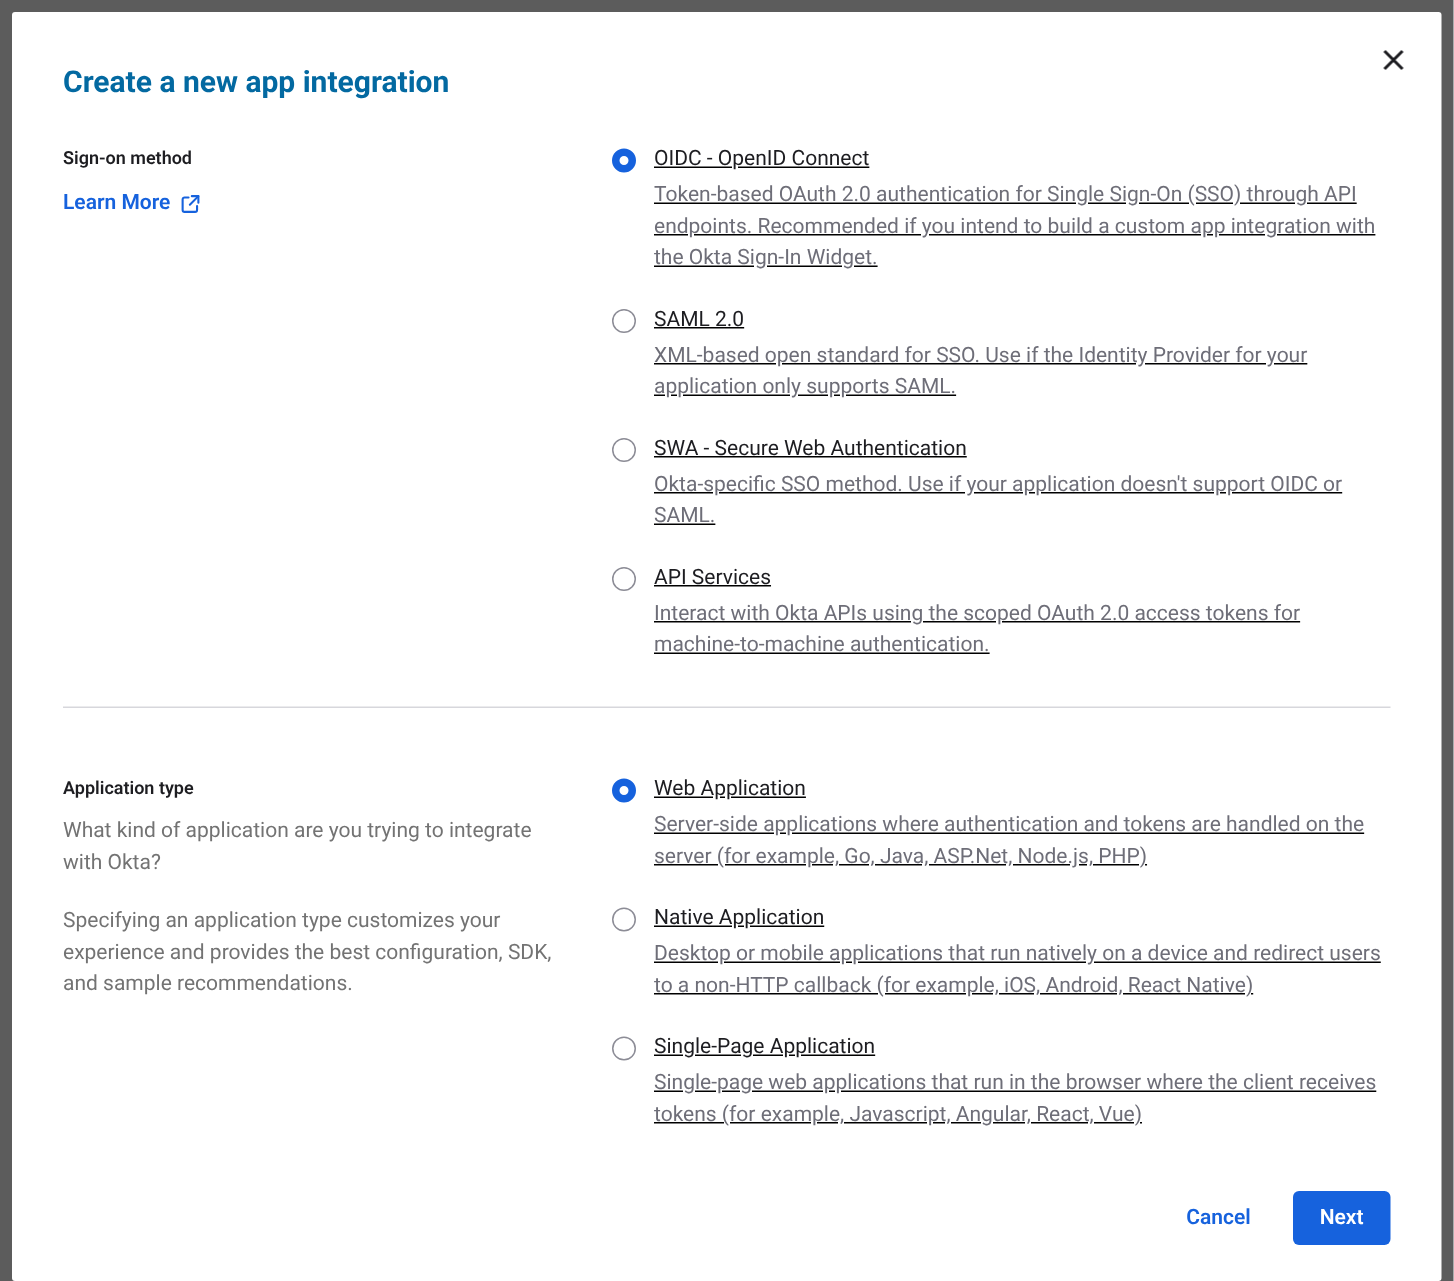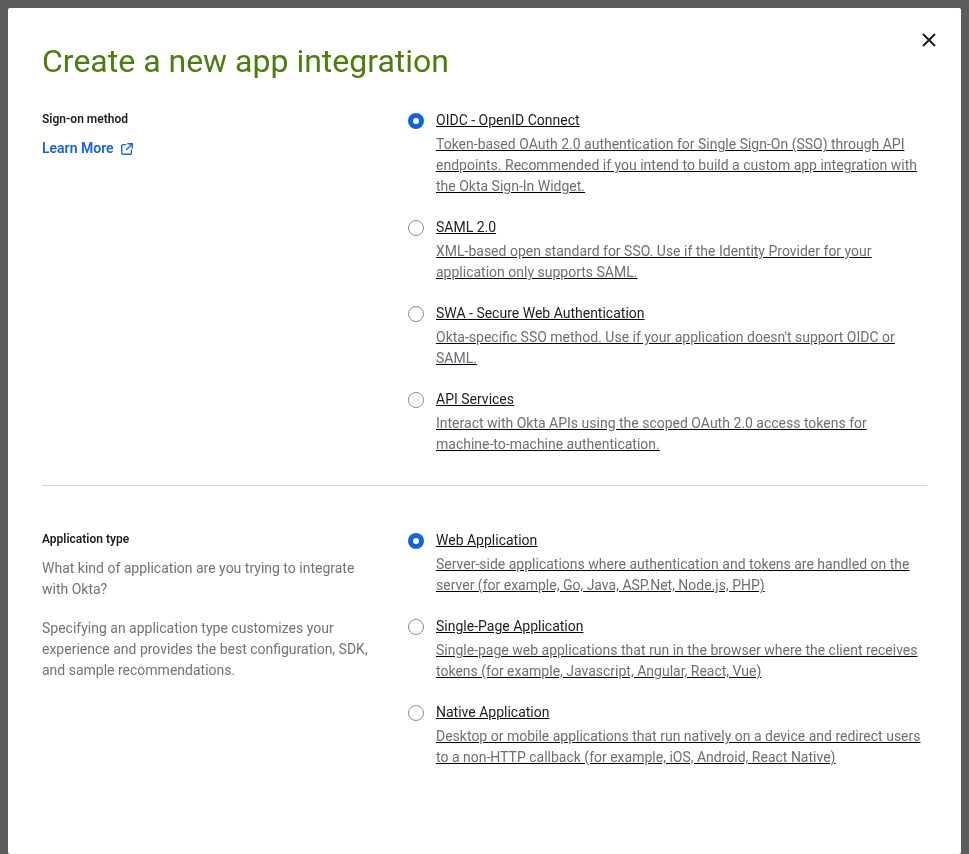--- a/index.html
+++ b/index.html
@@ -40,23 +40,23 @@
       color: #1d1d21;
       background: none;
       border: none;
     }
     .modal-body {
       padding: 34px 34px 0 34px;
       flex: 1;
       overflow: auto;
     }
     .modal-title {
-      font-size: 32px;
-      font-weight: 400;
-      color: #4d7c0f;
+      font-size: 20px;
+      font-weight: 700;
+      color: #0369a1;
       margin-bottom: 32px;
     }
     .section {
       display: flex;
       padding-bottom: 30px;
     }
     .section + .section {
       border-top: 1px solid #d7d7dc;
       padding-top: 46px;
     }
@@ -224,28 +224,32 @@
         <div class="radio-option">
           <div class="radio-circle selected"></div>
           <div class="radio-content">
             <div class="radio-title">Web Application</div>
             <div class="radio-desc">Server-side applications where authentication and tokens are handled on the server (for example, Go, Java, ASP.Net, Node.js, PHP)</div>
           </div>
         </div>
         <div class="radio-option">
           <div class="radio-circle"></div>
           <div class="radio-content">
+            <div class="radio-title">Native Application</div>
+            <div class="radio-desc">Desktop or mobile applications that run natively on a device and redirect users to a non-HTTP callback (for example, iOS, Android, React Native)</div>
+          </div>
+        </div>
+        <div class="radio-option">
+          <div class="radio-circle"></div>
+          <div class="radio-content">
             <div class="radio-title">Single-Page Application</div>
             <div class="radio-desc">Single-page web applications that run in the browser where the client receives tokens (for example, Javascript, Angular, React, Vue)</div>
           </div>
         </div>
-        <div class="radio-option">
-          <div class="radio-circle"></div>
-          <div class="radio-content">
-            <div class="radio-title">Native Application</div>
-            <div class="radio-desc">Desktop or mobile applications that run natively on a device and redirect users to a non-HTTP callback (for example, iOS, Android, React Native)</div>
-          </div>
-        </div>
       </div>
     </div>
   </div>
 
+  <div class="modal-footer">
+    <button class="btn btn-secondary">Cancel</button>
+    <button class="btn btn-primary">Next</button>
+  </div>
 </div>
 
 </body></html>

